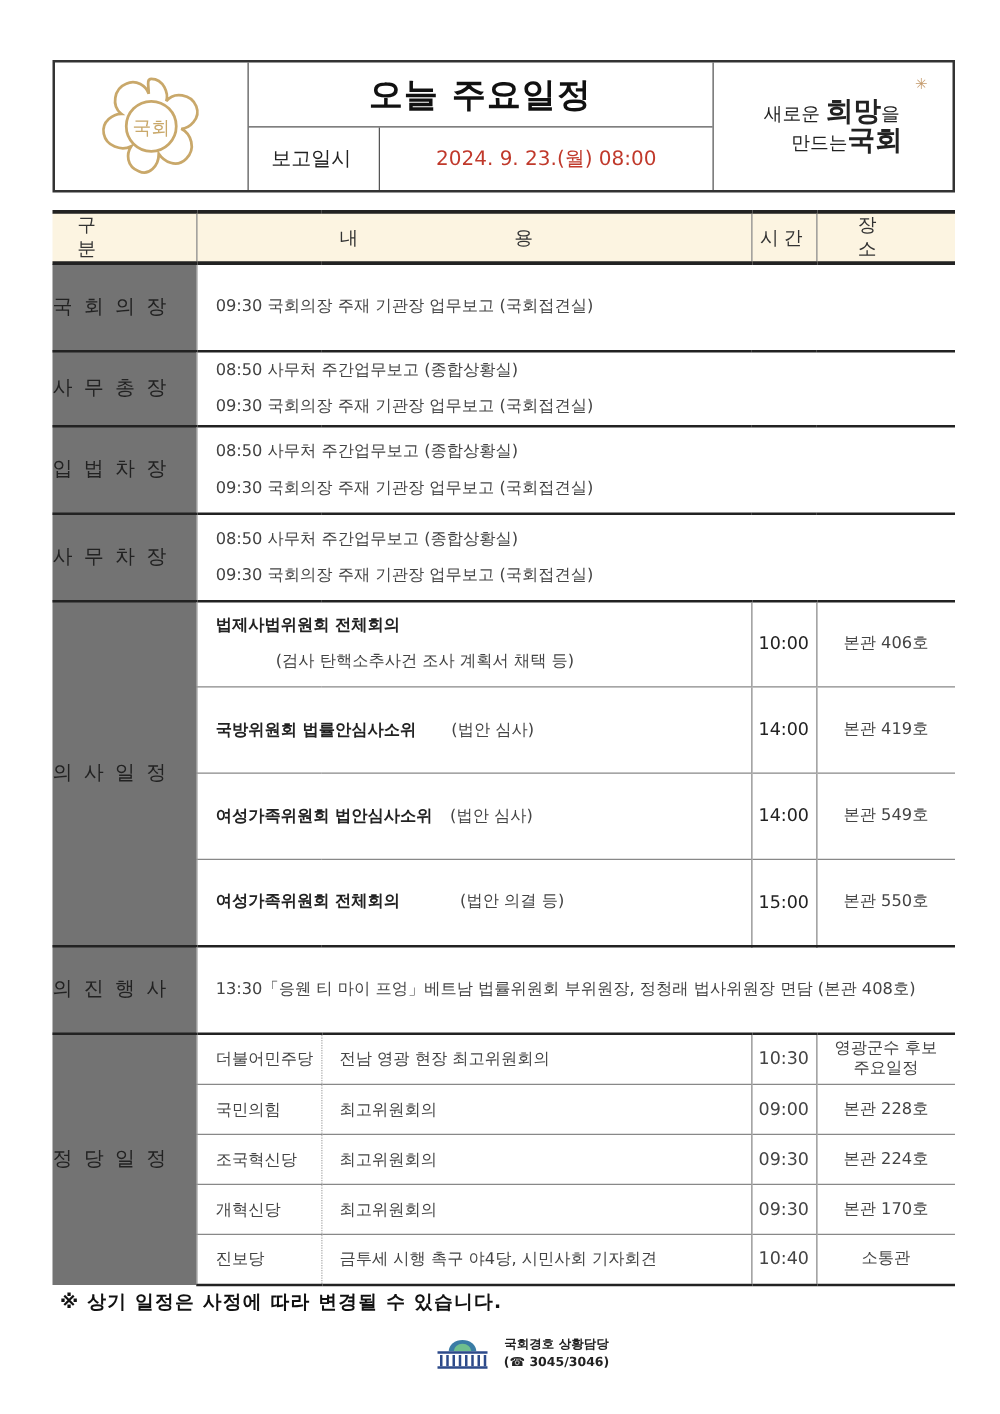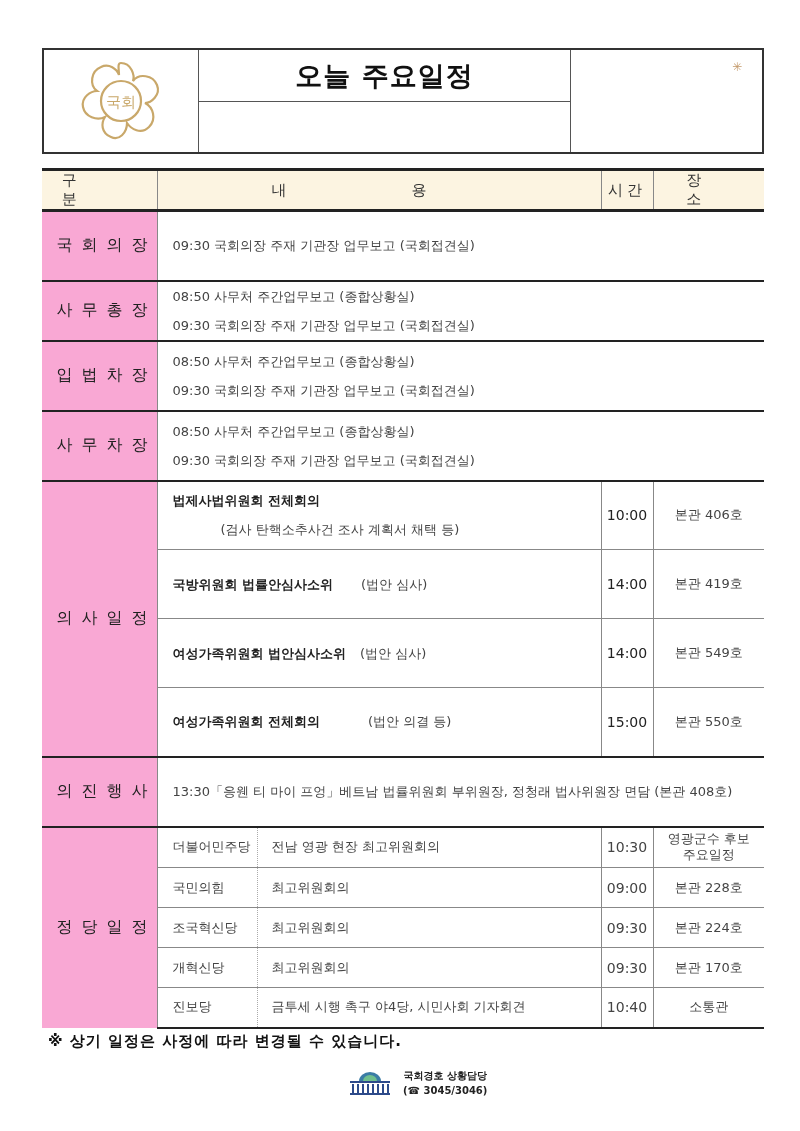--- a/index.html
+++ b/index.html
@@ -22,21 +22,21 @@
   .slogan .l1 { font-size: 15px; }
   .slogan .l1 b, .slogan .l2 b { font-size: 22px; font-weight: bold; }
   .slogan .l2 { font-size: 15px; padding-left: 22px; }
   .spark { position: absolute; right: 20px; top: 10px; color: #c49a6c; font-size: 12px; }
 
   
   .sched { position: absolute; left: 42px; top: 168px; width: 722px; border-collapse: collapse; table-layout: fixed; }
   .sched td, .sched th { font-weight: normal; }
   .sched thead th { background: #fcf4e1; height: 30px; border-top: 3px solid #222; border-bottom: 3px solid #222; font-size: 15px; color: #333; }
   .sched thead th + th { border-left: 1px solid #888; }
-  .cat { background: #f9a8d4; border-right: 1px solid #888; text-align: right; font-size: 16px; font-weight: bold; color: #222; letter-spacing: 9px; }
+  .cat { background: #737373; border-right: 1px solid #888; text-align: left; font-size: 16px; font-weight: bold; color: #222; letter-spacing: 9px; }
   .sec-top > td { border-top: 2px solid #222; }
   .content { padding-left: 15px; font-size: 13px; color: #444; line-height: 29px; }
   .content.bold-left .t { font-weight: bold; color: #222; }
   .sub-row td { border-top: 1px solid #888; }
   .time { border-left: 1px solid #888; text-align: center; font-size: 14px; font-weight: bold; color: #222; }
   .time.norm { font-weight: normal; color: #444; }
   .place { border-left: 1px solid #888; text-align: center; font-size: 13px; color: #444; line-height: 16px; }
   .party { border-right: 1px dotted #aaa; padding-left: 15px; font-size: 13px; color: #444; }
   .party-event { padding-left: 14px; font-size: 13px; color: #444; }
   .desc { display: inline-block; margin-left: 50px; color: #444; font-weight: normal; }
@@ -54,23 +54,31 @@
     <svg width="88" height="88" viewBox="0 0 88 88">
       <g fill="none" stroke="#c9a86a" stroke-width="2.2">
         <path d="M44 6 C54 6 58 18 56 24 C62 16 76 18 80 28 C84 38 74 46 68 46 C76 50 80 62 72 70 C64 78 54 72 50 66 C50 76 42 84 34 80 C24 76 24 66 28 60 C20 64 8 60 6 50 C4 40 14 34 20 34 C12 28 14 14 24 10 C32 6 40 12 42 18 C42 12 40 6 44 6 Z"></path>
         <circle cx="44" cy="44" r="20"></circle>
       </g>
       <text x="44" y="50" text-anchor="middle" font-size="15" fill="#c9a86a" font-family="DejaVu Sans, sans-serif">국회</text>
     </svg>
   </div>
   <div class="mid-cell">
     <div class="title-row">오늘 주요일정</div>
+    <div class="info-row">
+      <div class="info-label">보고일시</div>
+      <div class="info-value red">2024. 9. 23.(월) 08:00</div>
+    </div>
   </div>
   <div class="slogan-cell">
     <span class="spark">✳</span>
+    <div class="slogan">
+      <div class="l1"><span>새로운 </span><b>희망</b><span>을</span></div>
+      <div class="l2"><span>만드는</span><b>국회</b></div>
+    </div>
   </div>
 </div>
 
 <table class="sched">
   <colgroup>
     <col style="width:115px">
       <col style="width:100px">
       <col style="width:344px">
       <col style="width:52px">
       <col style="width:111px">

